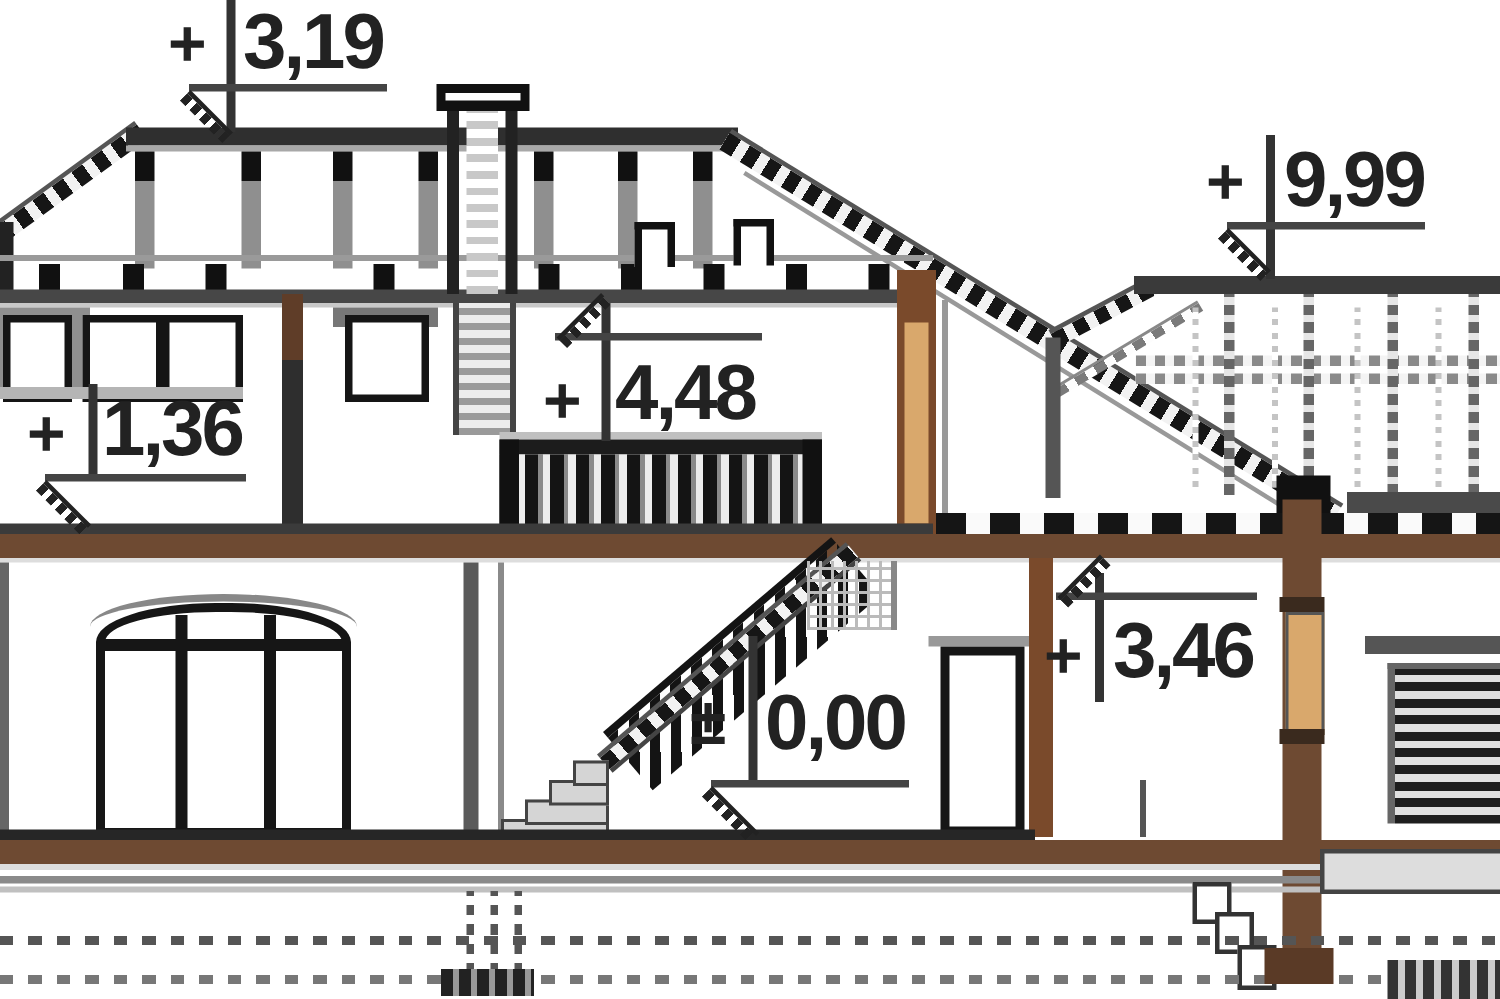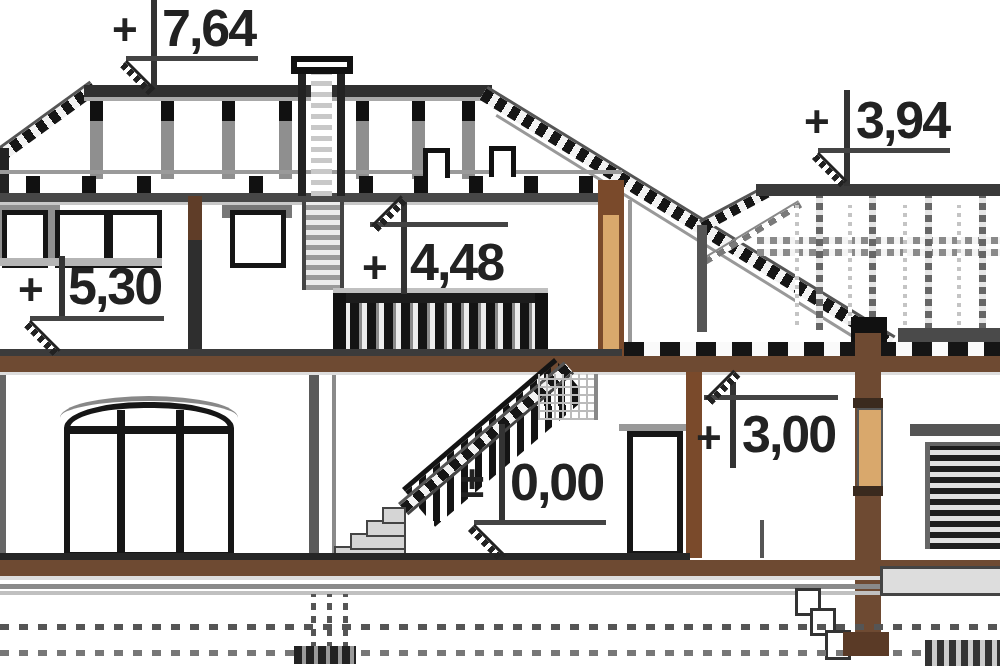--- a/index.html
+++ b/index.html
@@ -162,37 +162,37 @@
   <div class="abs dash-found2" style="left:0;top:650px;width:1000px;height:6px;"></div>
   <div class="abs dash-v" style="left:311px;top:594px;width:5px;height:68px;"></div>
   <div class="abs dash-v" style="left:327px;top:594px;width:5px;height:68px;"></div>
   <div class="abs dash-v" style="left:343px;top:594px;width:5px;height:68px;"></div>
   <div class="abs foundblk" style="left:294px;top:646px;width:62px;height:18px;"></div>
   <div class="abs" style="left:843px;top:632px;width:46px;height:24px;background:#5a3a26;"></div>
   <div class="abs hatchbr" style="left:925px;top:640px;width:75px;height:26px;"></div>
 
   <div>
     <span class="m-prefix" style="left:112px;top:8px;">+</span>
-    <span class="m-value" style="left:162px;top:2px;">7,64</span>
+    <span class="m-value" style="left:162px;top:2px;">3,19</span>
     <div class="m-vline" style="left:151px;top:0;height:88px;"></div>
     <div class="m-hline" style="left:126px;top:56px;width:132px;"></div>
     <div class="m-arrow" style="left:127px;top:60px;width:40px;transform:rotate(45deg);"></div>
   </div>
 
   <div>
     <span class="m-prefix" style="left:804px;top:100px;">+</span>
-    <span class="m-value" style="left:856px;top:94px;">3,94</span>
+    <span class="m-value" style="left:856px;top:94px;">9,99</span>
     <div class="m-vline" style="left:844px;top:90px;height:96px;"></div>
     <div class="m-hline" style="left:818px;top:148px;width:132px;"></div>
     <div class="m-arrow" style="left:819px;top:152px;width:40px;transform:rotate(45deg);"></div>
   </div>
 
   <div>
     <span class="m-prefix" style="left:18px;top:268px;">+</span>
-    <span class="m-value" style="left:68px;top:260px;">5,30</span>
+    <span class="m-value" style="left:68px;top:260px;">1,36</span>
     <div class="m-vline" style="left:59px;top:256px;height:64px;"></div>
     <div class="m-hline" style="left:30px;top:316px;width:134px;"></div>
     <div class="m-arrow" style="left:31px;top:320px;width:42px;transform:rotate(45deg);"></div>
   </div>
 
   <div>
     <span class="m-prefix" style="left:362px;top:246px;">+</span>
     <span class="m-value" style="left:410px;top:236px;">4,48</span>
     <div class="m-vline" style="left:401px;top:202px;height:92px;"></div>
     <div class="m-hline" style="left:370px;top:222px;width:138px;"></div>
@@ -202,19 +202,19 @@
   <div>
     <span class="m-prefix" style="left:460px;top:460px;">±</span>
     <span class="m-value" style="left:510px;top:456px;">0,00</span>
     <div class="m-vline" style="left:499px;top:424px;height:96px;"></div>
     <div class="m-hline" style="left:474px;top:520px;width:132px;"></div>
     <div class="m-arrow" style="left:475px;top:524px;width:44px;transform:rotate(45deg);"></div>
   </div>
 
   <div>
     <span class="m-prefix" style="left:696px;top:416px;">+</span>
-    <span class="m-value" style="left:742px;top:408px;">3,00</span>
+    <span class="m-value" style="left:742px;top:408px;">3,46</span>
     <div class="m-vline" style="left:730px;top:382px;height:86px;"></div>
     <div class="m-hline" style="left:704px;top:395px;width:134px;"></div>
     <div class="m-arrow" style="left:705px;top:398px;width:40px;transform:rotate(-45deg);"></div>
   </div>
 
 </div>
 
 </body></html>

